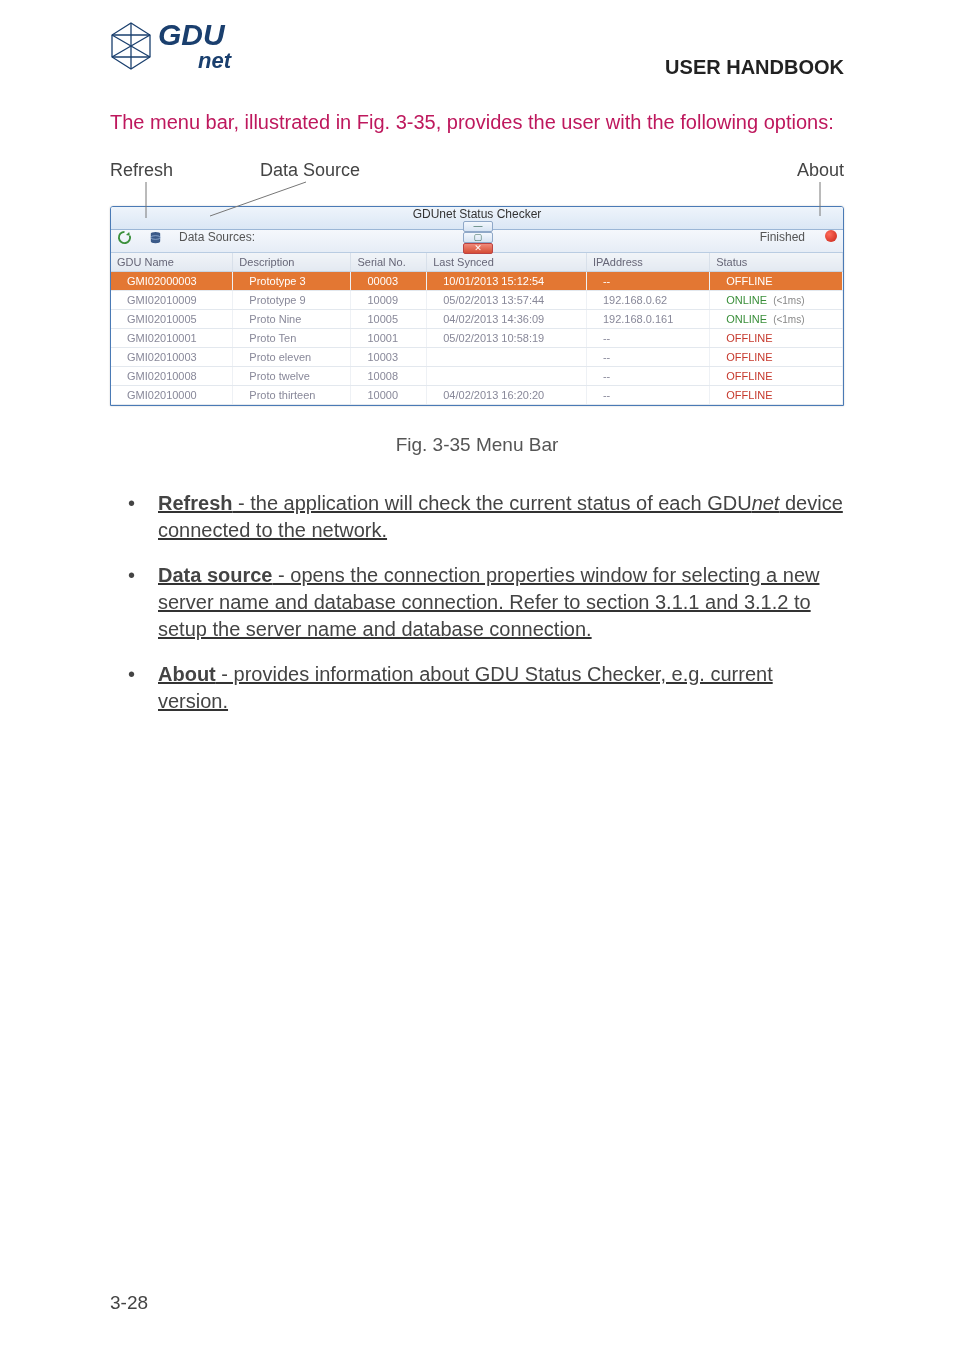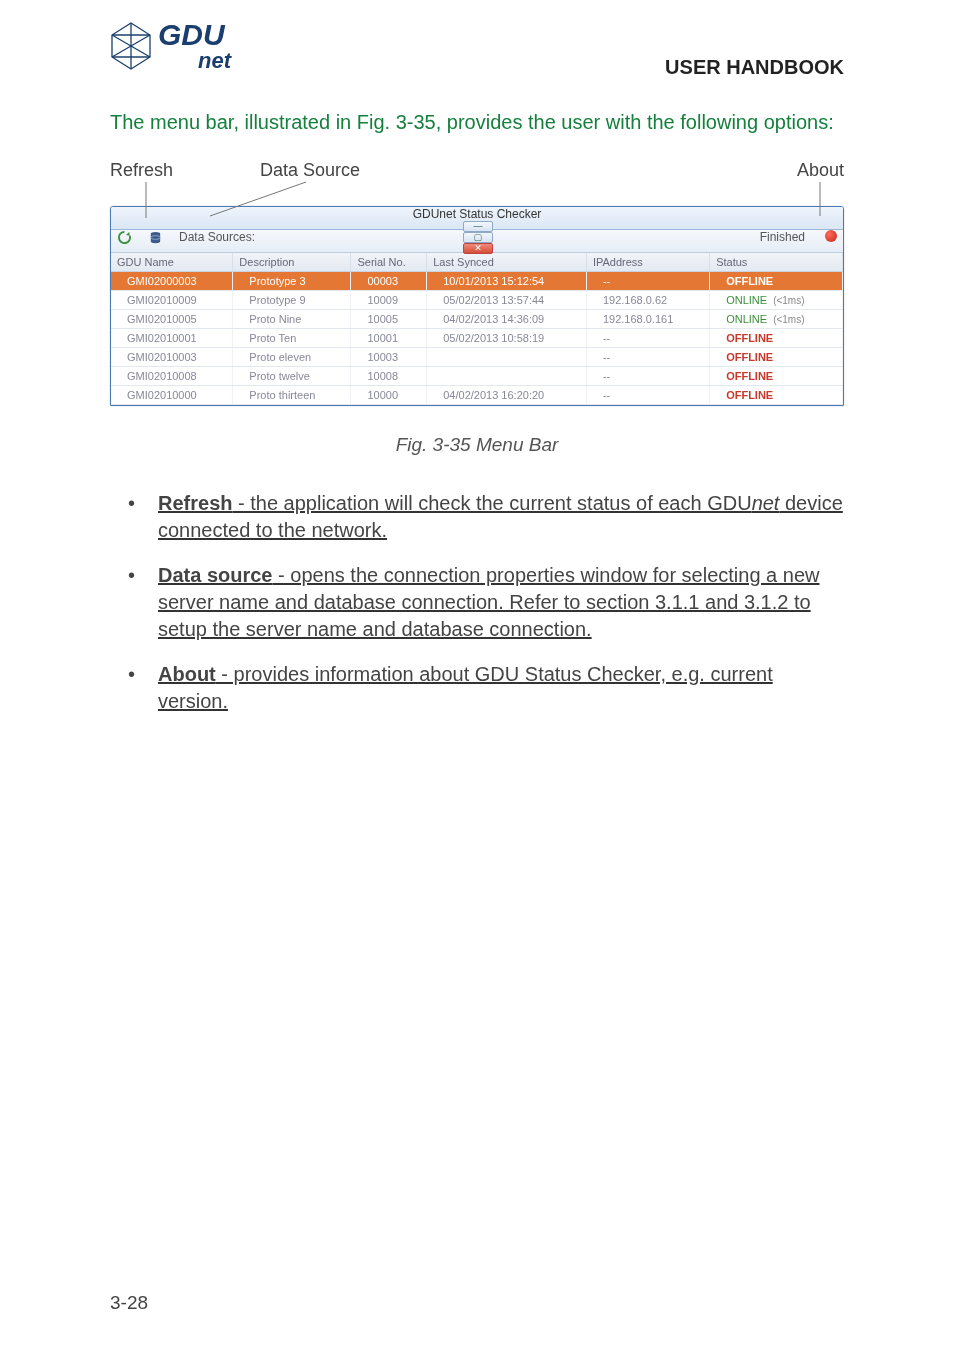--- a/index.html
+++ b/index.html
@@ -50,21 +50,21 @@
     margin-left: 40px;
   }
   .hb-title {
     font-size: 20px;
     font-weight: bold;
     color: #222;
     margin-top: 36px;
   }
   .intro {
     font-size: 20px;
-    color: #15803d;
+    color: #be185d;
     line-height: 1.35;
     margin: 6px 0 24px 0;
   }
   .label-row {
     display: flex;
     align-items: flex-end;
     position: relative;
     height: 46px;
     margin-bottom: 0;
   }
@@ -177,27 +177,26 @@
     padding: 3px 16px;
     border-bottom: 1px solid #e3e8ee;
     border-right: 1px solid #eef1f5;
     color: #889;
     white-space: nowrap;
   }
   tr.sel td {
     background: #e37733;
     color: #fff;
   }
-  .offline { color: #c6392d; font-weight: 700; text-align: center; }
+  .offline { color: #c6392d; font-weight: 400; text-align: center; }
   .online { color: #3a8f3a; font-weight: 500; }
   .ms { color: #888; font-size: 10px; margin-left: 6px; }
 
   .fig-caption {
     text-align: center;
-    font-style: italic;
     font-size: 19px;
     color: #555;
     margin: 28px 0 34px 0;
   }
 
   ul.bullets {
     list-style: none;
     padding: 0;
     margin: 0 0 0 18px;
     text-decoration: underline;

